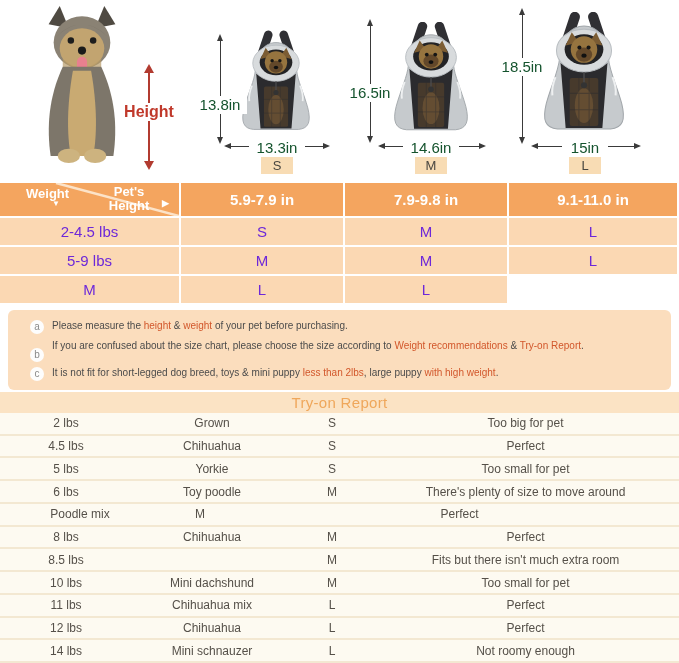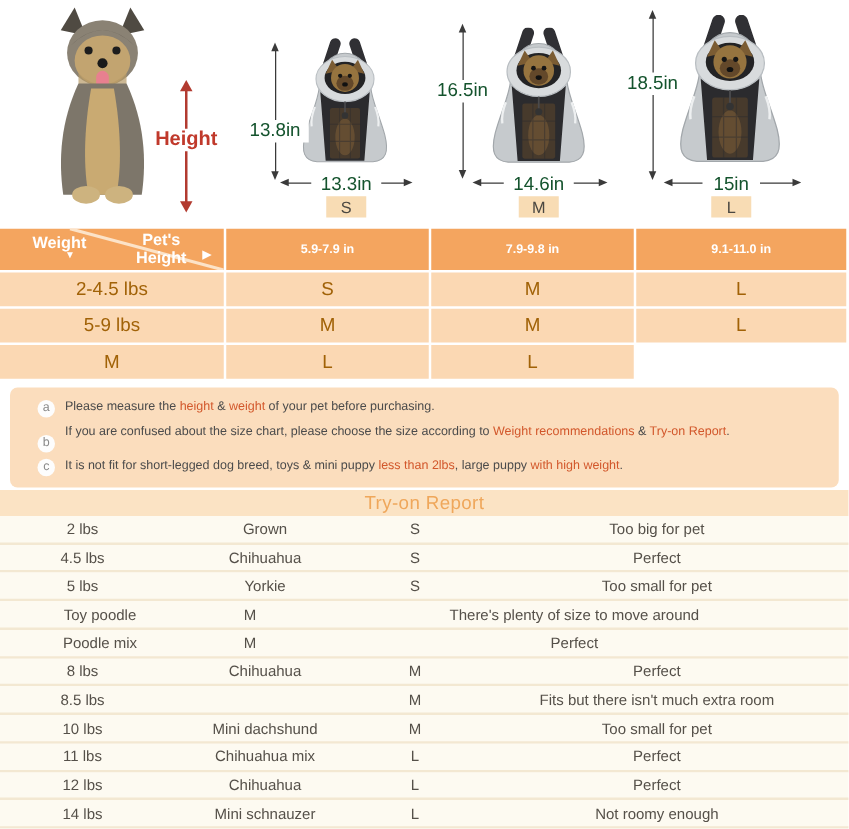--- a/index.html
+++ b/index.html
@@ -32,29 +32,29 @@
       border-top:3.5px solid transparent;border-bottom:3.5px solid transparent;
       border-left:7px solid currentColor;}
   .varrow.red{color:#B23B30;width:2px;}
   .varrow.red::before{left:-4px;border-left-width:5px;border-right-width:5px;border-bottom-width:9px;}
   .varrow.red::after{left:-4px;border-left-width:5px;border-right-width:5px;border-top-width:9px;}
 
   
   .size-table{position:absolute;left:0;top:183px;width:679px;height:120px;background:#fff;
       display:grid;grid-template-columns:179px 162px 162px 168px;grid-template-rows:33px 27px 27px 27px;
       gap:2px;}
-  .st-hcell{background:#F4A55F;color:#fff;font-weight:bold;font-size:10px;
+  .st-hcell{background:#F4A55F;color:#fff;font-weight:bold;font-size:15px;
       display:flex;align-items:center;justify-content:center;}
   .st-corner{background:#F4A55F;position:relative;color:#fff;font-weight:bold;font-size:13px;}
   .st-corner svg{position:absolute;left:0;top:0;width:100%;height:100%;}
   .corner-row{position:absolute;left:26px;top:3px;}
   .corner-row-arrow{position:absolute;left:52px;top:16px;font-size:8px;}
   .corner-col{position:absolute;right:22px;top:2px;width:56px;text-align:center;line-height:14px;}
   .corner-col-arrow{position:absolute;right:10px;top:15px;font-size:9px;}
-  .st-cell{background:#FBD8B3;color:#a16207;font-size:15px;
+  .st-cell{background:#FBD8B3;color:#6d28d9;font-size:15px;
       display:flex;align-items:center;justify-content:center;}
 
   
   .notes{position:absolute;left:8px;top:310px;width:663px;height:80px;background:#FBDDBD;
       border-radius:6px;box-sizing:border-box;padding:7px 14px 0 22px;}
   .note{display:flex;align-items:flex-start;margin-bottom:2px;}
   .note-badge{flex:0 0 14px;width:14px;height:14px;border-radius:50%;background:#fdfdfd;
       color:#8a8a8a;font-size:10px;text-align:center;line-height:14px;margin:3px 8px 0 0;}
   .note.two .note-badge{margin-top:11px;}
   .note-text{font-size:10px;line-height:18px;color:#4b4b4b;}
@@ -135,21 +135,21 @@
     <div class="varrow" style="left:220px;top:40px;height:98px"></div>
     <div class="mlabel" style="left:193px;top:96px;width:54px">13.8in</div>
     <div class="harrow" style="left:230px;top:146px;width:94px"></div>
     <div class="mlabel" style="left:249px;top:139px;width:56px">13.3in</div>
     <div class="size-badge" style="left:261px;top:157px">S</div>
 
     <svg class="art" style="left:384px;top:22px" width="94" height="114">
         <use href="#sym-backpack"></use>
       </svg>
     <div class="varrow" style="left:370px;top:25px;height:112px"></div>
-    <div class="mlabel" style="left:343px;top:64px;width:54px">16.5in</div>
+    <div class="mlabel" style="left:343px;top:84px;width:54px">16.5in</div>
     <div class="harrow" style="left:384px;top:146px;width:96px"></div>
     <div class="mlabel" style="left:403px;top:139px;width:56px">14.6in</div>
     <div class="size-badge" style="left:415px;top:157px">M</div>
 
     <svg class="art" style="left:533px;top:12px" width="102" height="124">
         <use href="#sym-backpack"></use>
       </svg>
     <div class="varrow" style="left:522px;top:14px;height:124px"></div>
     <div class="mlabel" style="left:495px;top:58px;width:54px">18.5in</div>
     <div class="harrow" style="left:537px;top:146px;width:98px"></div>
@@ -215,20 +215,21 @@
         <div class="tr-cell tr-size">S</div>
         <div class="tr-cell tr-comment">Perfect</div>
       </div>
       <div class="tr-row">
         <div class="tr-cell tr-weight">5 lbs</div>
         <div class="tr-cell tr-breed">Yorkie</div>
         <div class="tr-cell tr-size">S</div>
         <div class="tr-cell tr-comment">Too small for pet</div>
       </div>
       <div class="tr-row">
+        <div class="tr-cell tr-weight">6 lbs</div>
         <div class="tr-cell tr-breed">Toy poodle</div>
         <div class="tr-cell tr-size">M</div>
         <div class="tr-cell tr-comment">There's plenty of size to move around</div>
       </div>
       <div class="tr-row">
         <div class="tr-cell tr-breed">Poodle mix</div>
         <div class="tr-cell tr-size">M</div>
         <div class="tr-cell tr-comment">Perfect</div>
       </div>
       <div class="tr-row">

